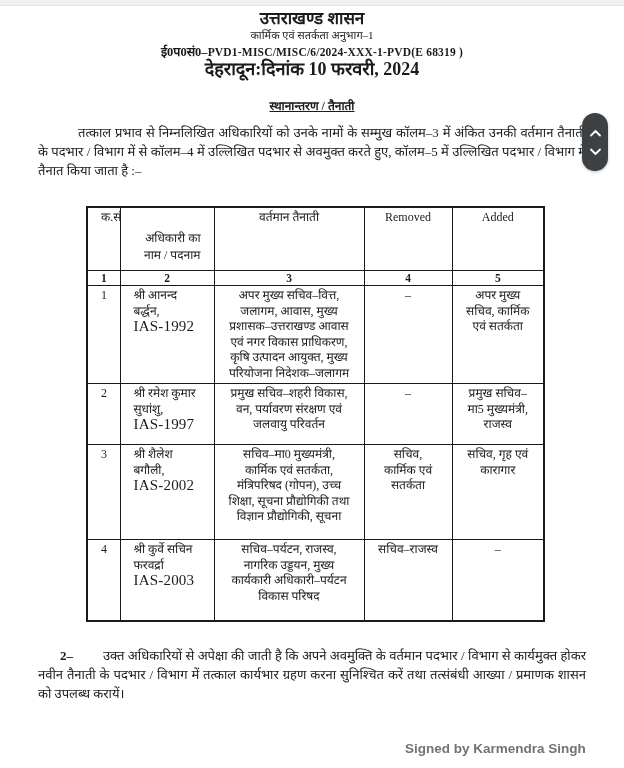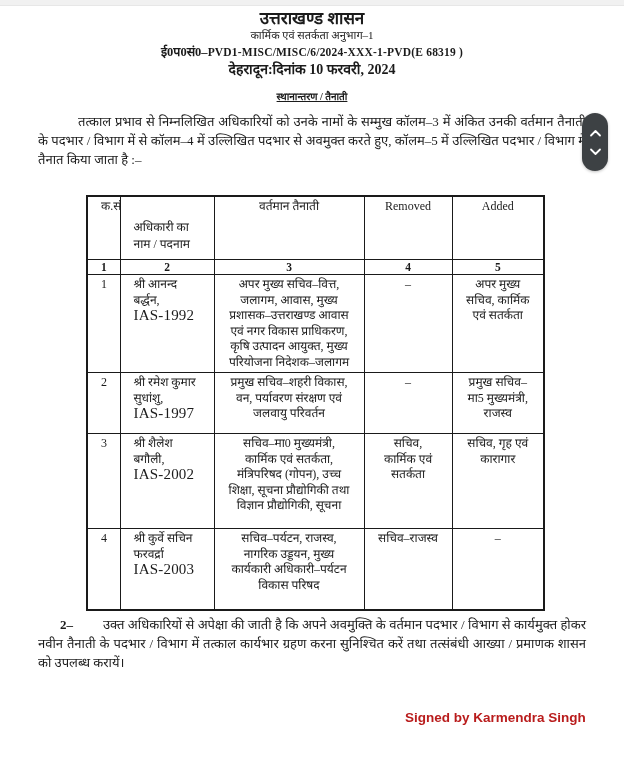--- a/index.html
+++ b/index.html
@@ -19,36 +19,36 @@
   .doc {
     padding: 4px 38px 0 38px;
     position: relative;
   }
   
   .letterhead { text-align: center; line-height: 17px; }
   .lh-org { font-size: 17px; font-weight: bold; }
   .lh-dept { font-size: 11px; font-weight: normal; }
   .lh-file { font-size: 12.5px; font-weight: bold; }
   .lh-file .file-en { font-size: 11.5px; letter-spacing: 0.2px; }
-  .lh-date { font-size: 14px; font-weight: bold; }
+  .lh-date { font-size: 18px; font-weight: bold; }
   .subject {
     text-align: center;
-    font-size: 10px; font-weight: bold;
+    font-size: 12px; font-weight: bold;
     text-decoration: underline;
-    margin-top: 11px;
+    margin-top: 19px;
   }
   
   .para {
     font-size: 13px;
     line-height: 19px;
     text-align: justify;
     margin: 0;
   }
   .para-1 { margin-top: 9px; text-indent: 40px; }
-  .para-2 { margin-top: 4px; }
+  .para-2 { margin-top: 24px; }
   .para-2 .pnum { font-weight: bold; padding-left: 22px; padding-right: 30px; font-size: 13px; }
   
   table.order-table {
     border-collapse: collapse;
     table-layout: fixed;
     margin: 26px 0 0 48px;
     width: 457px;
     border: 2px solid #1a1a1a;
   }
   table.order-table td, table.order-table th {
@@ -59,21 +59,21 @@
     line-height: 15.5px;
     font-weight: normal;
     overflow: hidden;
   }
   .col-sn    { width: 33px; }
   .col-name  { width: 94px; }
   .col-cur   { width: 150px; }
   .col-rem   { width: 88px; }
   .col-add   { width: 92px; }
   th.h-sn   { text-align: left; padding-left: 4px; height: 58px; }
-  th.h-name { text-align: left; }
+  th.h-name { text-align: right; }
   th.h-name .nm-lines { margin-top: 20px; line-height: 17px; }
   th.h-cur  { text-align: center; }
   th.h-rem, th.h-add {
     text-align: center;
     font-family: "Liberation Serif", serif;
     font-weight: bold;
     font-size: 12.5px;
   }
   tr.numrow td {
     text-align: center;
@@ -95,21 +95,21 @@
   .sig-block {
     margin-top: 36px;
     margin-left: auto;
     width: 181px;
   }
   .sig-en {
     font-family: "Liberation Sans", sans-serif;
     font-weight: bold;
     font-size: 13.5px;
     line-height: 19px;
-    color: #b91c1c;
+    color: #737373;
     white-space: nowrap;
   }
   
   .scroll-widget {
     position: absolute;
     top: 113px;
     right: 16px;
     width: 26px;
     height: 58px;
     background: #3d4144;

